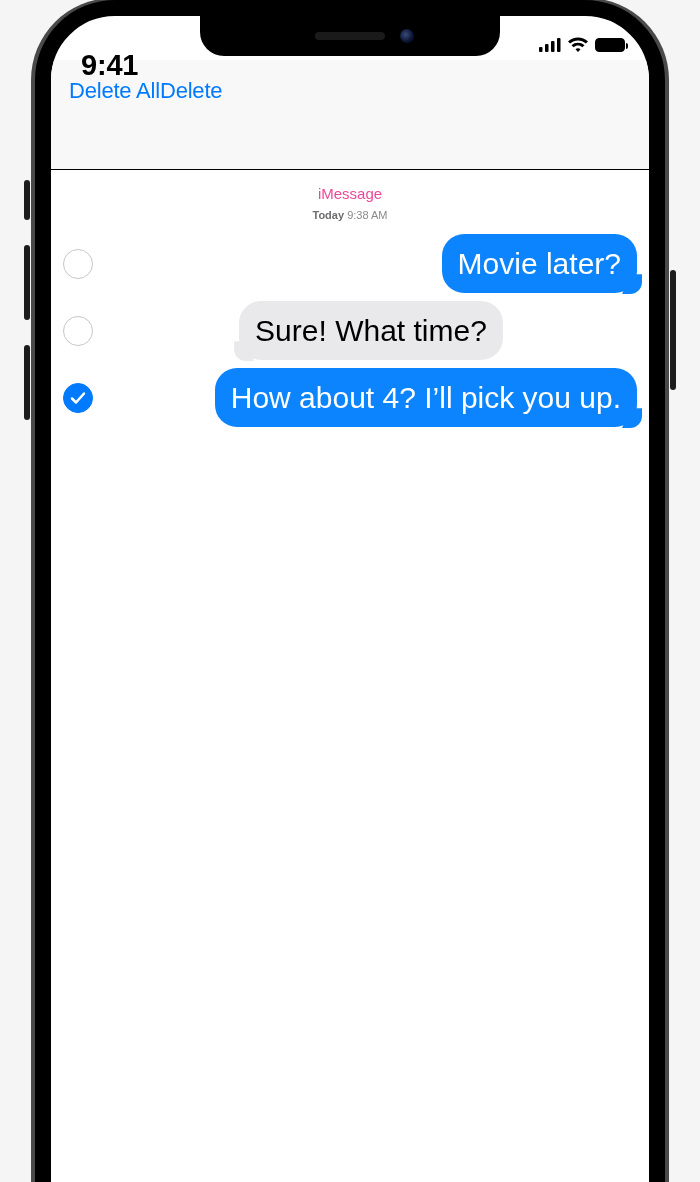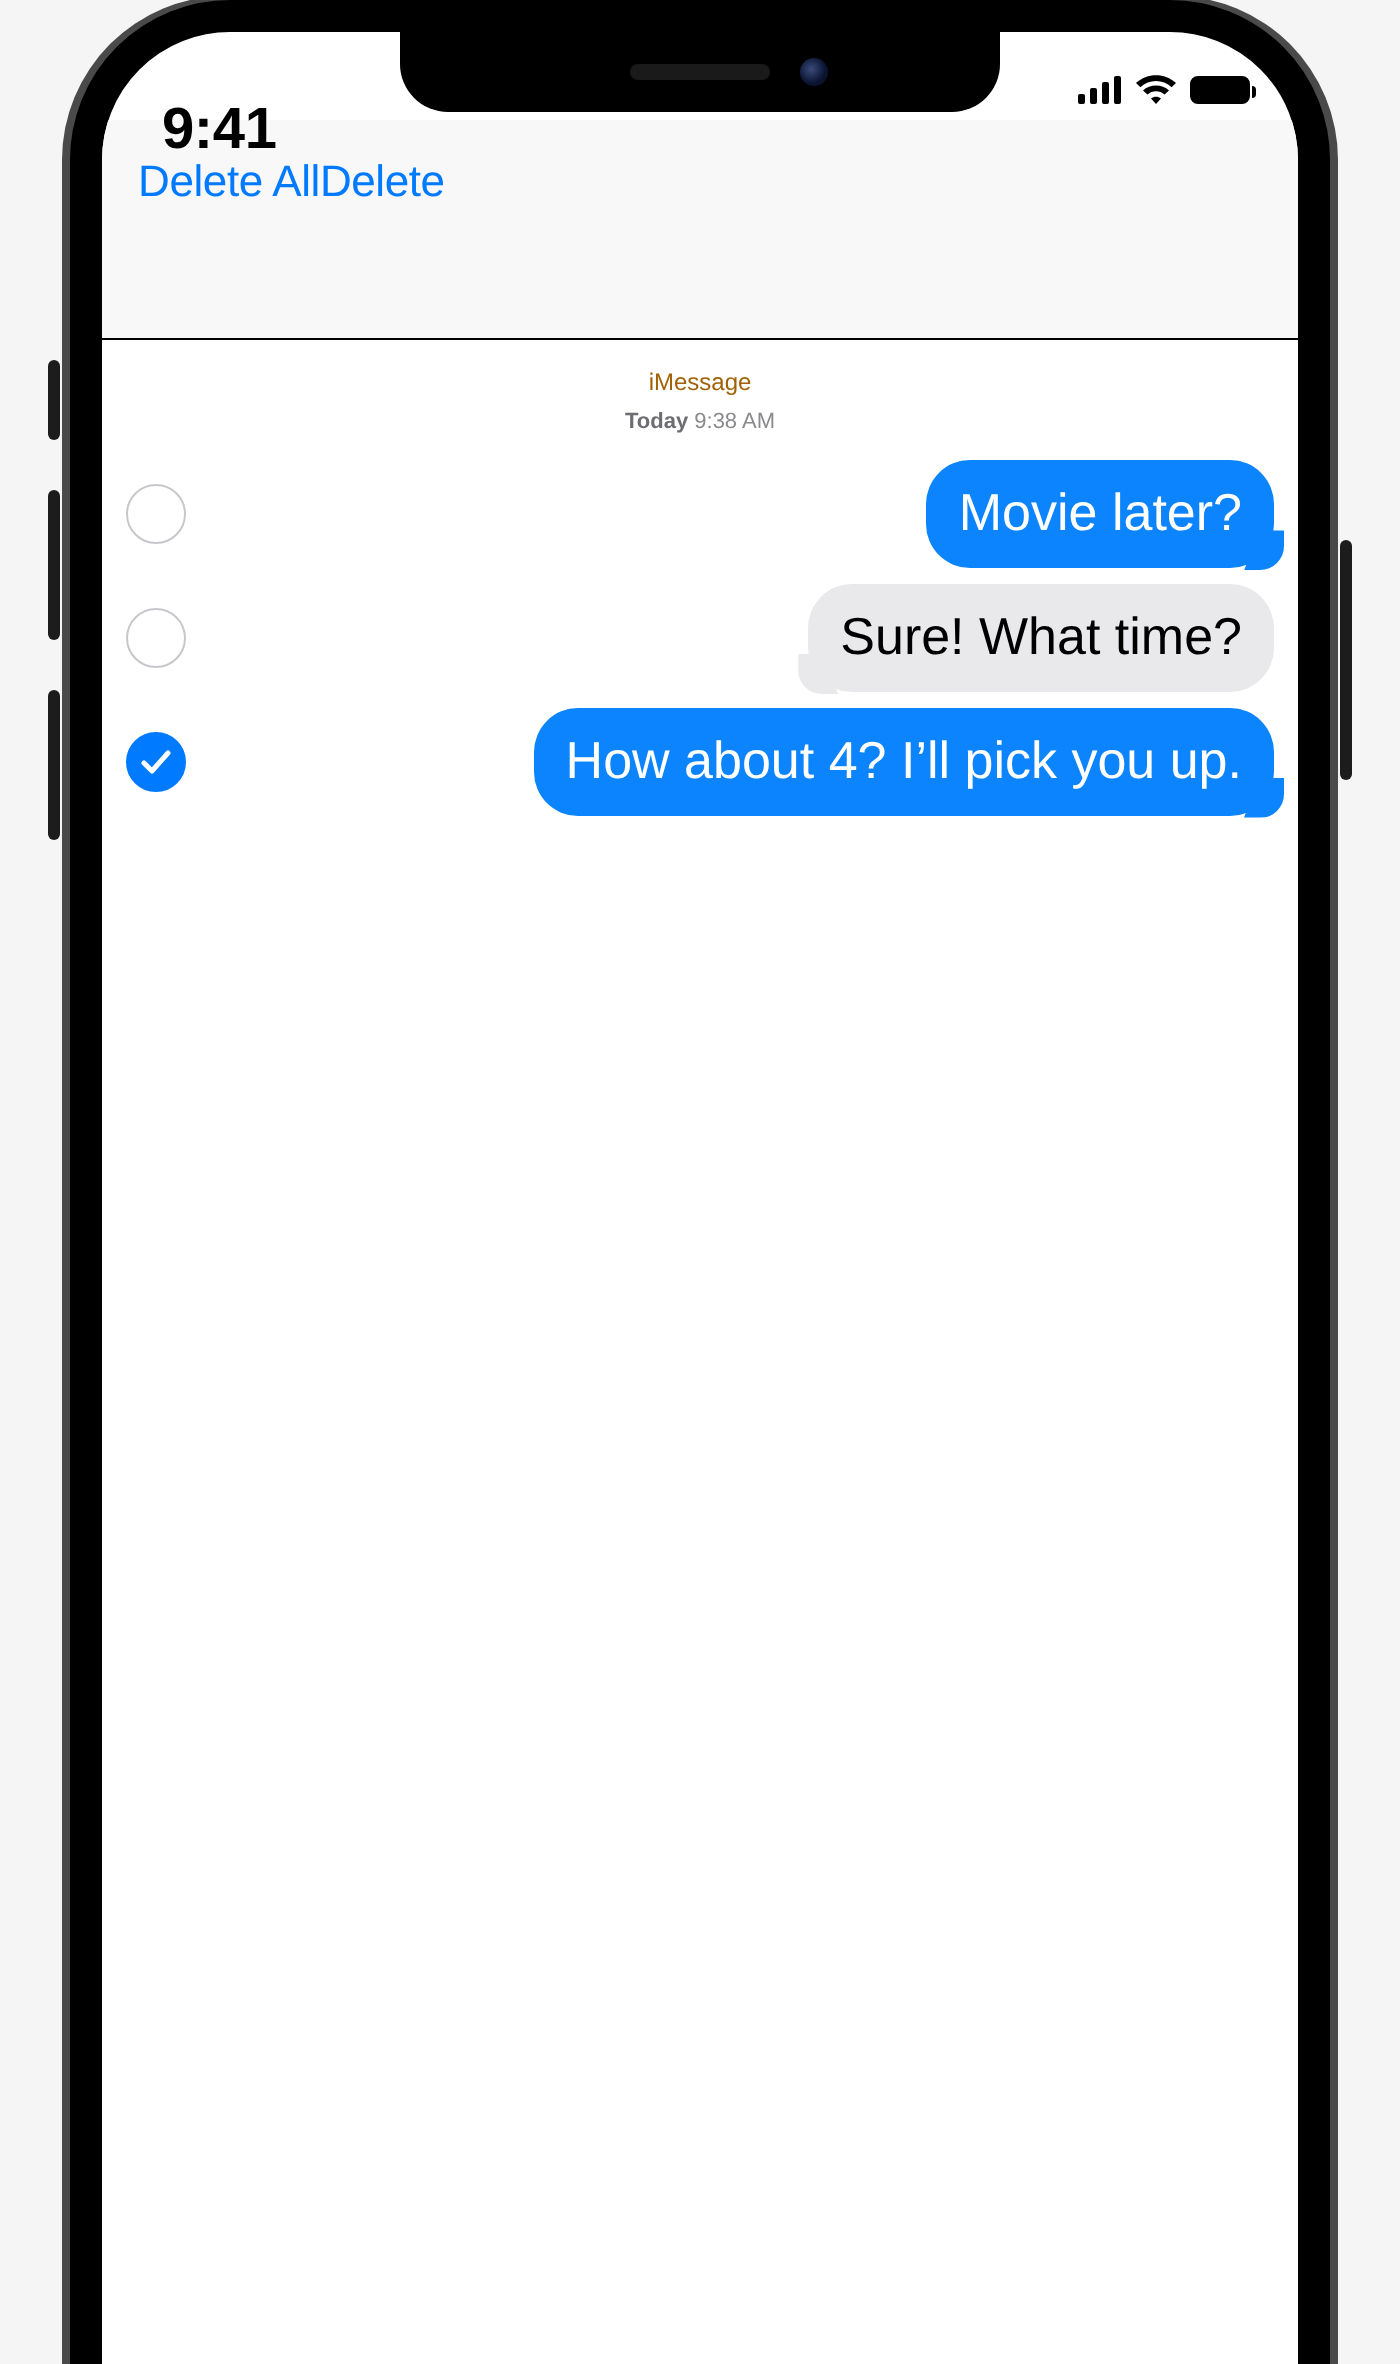--- a/index.html
+++ b/index.html
@@ -134,21 +134,21 @@
     left: 0; right: 0;
     padding: 12px 12px;
     background: #fff;
     overflow: hidden;
   }
   .conv-header {
     text-align: center;
     margin: 2px 0 10px 0;
     line-height: 1.3;
   }
-  .conv-header .svc { font-size: 12px; color: #a16207; display: block; }
+  .conv-header .svc { font-size: 15px; color: #ec4899; display: block; }
   .conv-header .ts  { font-size: 11px; color: #8a8a8e; }
   .conv-header .ts .bold { color: #6d6d72; font-weight: 600; }
 
   .row {
     display: flex;
     align-items: center;
     margin: 8px 0;
     gap: 12px;
   }
   .check {
@@ -160,26 +160,26 @@
   }
   .check.selected {
     background: #007aff;
     border-color: #007aff;
   }
   .bubble-area {
     flex: 1;
     display: flex;
   }
   .from-me { justify-content: flex-end; }
-  .from-them { justify-content: flex-end; }
+  .from-them { justify-content: center; }
 
   .bubble {
     max-width: 430px;
     padding: 10px 16px;
-    font-size: 26px;
+    font-size: 30px;
     line-height: 1.3;
     border-radius: 22px;
     position: relative;
   }
   .bubble.me {
     background: #0b84fe; 
     color: #fff;
   }
   .bubble.me::after {
     content: "";

